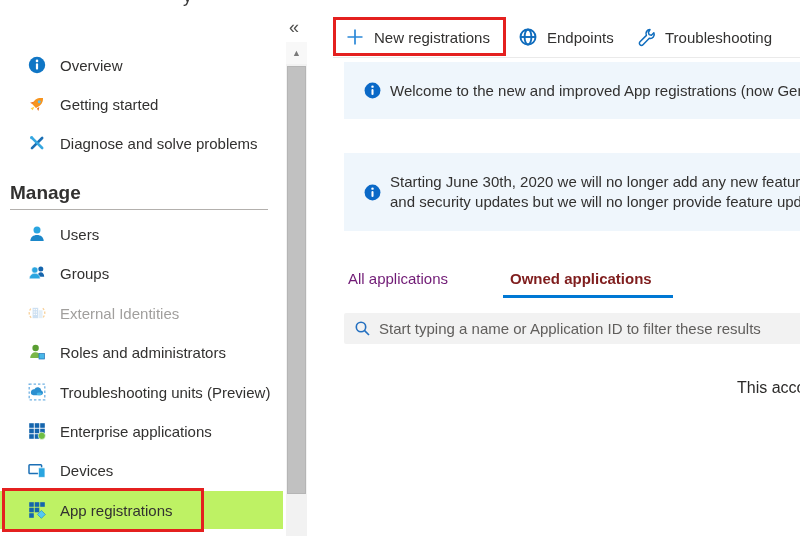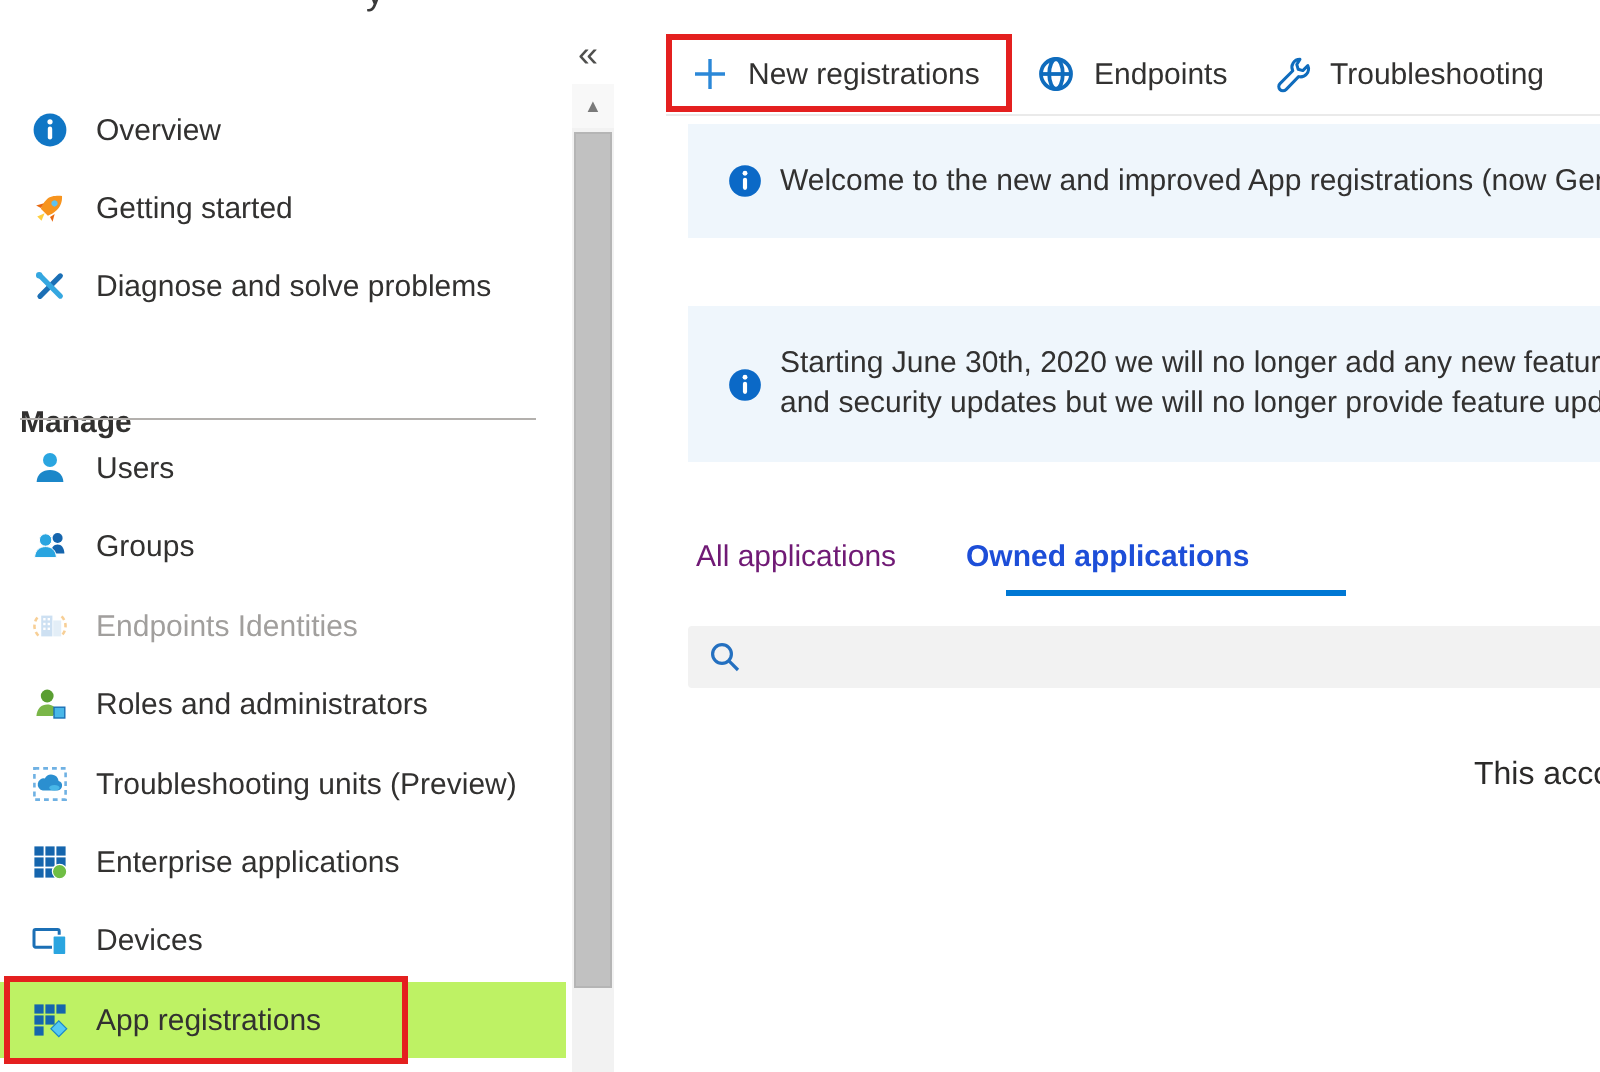--- a/index.html
+++ b/index.html
@@ -7,27 +7,27 @@
   #app {
     position:relative; width:800px; height:536px; overflow:hidden;
     font-family:"Liberation Sans", sans-serif; font-size:15px; color:#323130;
     background:#fff;
   }
   
   .title-fragment { position:absolute; left:183px; top:-14px; font-size:18px; color:#3a3a3a; }
   .collapse-btn { position:absolute; left:289px; top:17px; font-size:18px; color:#50504e; cursor:pointer; }
   .nav-item {
     position:absolute; left:0; width:283px; height:38px;
-    display:flex; align-items:center; padding-left:16px; cursor:pointer;
+    display:flex; align-items:center; padding-left:28px; cursor:pointer;
   }
   .nav-item .nav-icon { width:18px; height:18px; flex:0 0 18px; display:inline-block; }
   .nav-item .nav-label { margin-left:14px; white-space:nowrap; }
   .nav-item.disabled .nav-label { color:#a19f9d; }
   .nav-item.selected { background:#bef264; }
-  .manage-header { position:absolute; left:10px; top:182px; font-weight:700; font-size:15px;margin-top:21px; }
+  .manage-header { position:absolute; left:10px; top:182px; font-weight:700; font-size:19px; }
   .sidebar-divider { position:absolute; left:10px; top:209px; width:258px; height:1px; background:#b3b0ad; }
   
   .sb-track { position:absolute; left:286px; top:42px; width:21px; height:494px; background:#f2f2f2; }
   .sb-up { position:absolute; left:0; top:0; width:21px; height:22px; background:#f8f8f8;
            display:flex; align-items:center; justify-content:center; font-size:9px; color:#7a7a7a; cursor:pointer; }
   .sb-thumb { position:absolute; left:1px; top:24px; width:19px; height:428px; background:#c1c1c1; border:1px solid #b5b5b5; cursor:pointer; }
   
   .red-box { position:absolute; border:3px solid #e4201f; pointer-events:none; }
   .red-box.new-reg { left:333px; top:17px; width:173px; height:39px; }
   .red-box.app-reg { left:2px; top:488px; width:202px; height:44px; }
@@ -39,21 +39,21 @@
   .banner {
     position:absolute; left:344px; width:760px; background:#eff6fc;
     display:flex; align-items:center; padding-left:20px;
   }
   .banner.welcome { top:62px; height:57px; }
   .banner.deprecation { top:153px; height:78px; align-items:center; }
   .banner .info-icon { width:17px; height:17px; flex:0 0 17px; }
   .banner .banner-text { margin-left:9px; white-space:nowrap; color:#323130; line-height:20px; }
   .tab { position:absolute; top:270px; height:22px; white-space:nowrap; cursor:pointer; }
   .tab.all { left:348px; color:#701a75; }
-  .tab.owned { left:483px; font-weight:700; color:#1d4ed8; }
+  .tab.owned { left:510px; font-weight:700; color:#7f1d1d; }
   .tab-underline { position:absolute; left:503px; top:295px; width:170px; height:3px; background:#0078d4; }
   .search-box {
     position:absolute; left:344px; top:313px; width:470px; height:31px;
     background:#f2f2f2; border-radius:2px; display:flex; align-items:center; padding-left:10px;
   }
   .search-box .search-icon { width:17px; height:17px; flex:0 0 17px; }
   .search-box input {
     border:none; background:transparent; outline:none; margin-left:8px; width:420px;
     font-family:"Liberation Sans", sans-serif; font-size:15px; color:#323130;
   }
@@ -143,21 +143,21 @@
               <rect x="5.6" y="5" width="1.2" height="1.2"></rect>
               <rect x="7.8" y="5" width="1.2" height="1.2"></rect>
               <rect x="5.6" y="7.4" width="1.2" height="1.2"></rect>
               <rect x="7.8" y="7.4" width="1.2" height="1.2"></rect>
               <rect x="5.6" y="9.8" width="1.2" height="1.2"></rect>
               <rect x="7.8" y="9.8" width="1.2" height="1.2"></rect>
             </g>
           </g>
         </svg>
     </span>
-    <span class="nav-label">Endpoints Identities</span>
+    <span class="nav-label">External Identities</span>
   </div>
 
   <div class="nav-item" style="top:333px">
     <span class="nav-icon">
       <svg viewBox="0 0 18 18" width="18" height="18">
           <circle cx="7.6" cy="5" r="3.2" fill="#5a9e32"></circle>
           <path d="M2.2 15c.3-3.8 2.6-5.7 5.4-5.7 2.3 0 4.2 1.3 5 3.5l-2.2 2.2z" fill="#7ab648"></path>
           <rect x="11" y="10.6" width="5.4" height="5.4" fill="#49b7e8" stroke="#1b6fb5" stroke-width=".7"></rect>
         </svg>
     </span>
@@ -285,20 +285,21 @@
   <div class="tab owned">Owned applications</div>
   <div class="tab-underline"></div>
 
   <div class="search-box">
     <span class="search-icon">
       <svg viewBox="0 0 17 17" width="17" height="17">
           <circle cx="7" cy="7" r="4.7" fill="none" stroke="#2470c0" stroke-width="1.6"></circle>
           <path d="M10.6 10.6 15 15" stroke="#2470c0" stroke-width="1.6"></path>
         </svg>
     </span>
+    <input type="text" placeholder="Start typing a name or Application ID to filter these results" style="">
   </div>
 
   <div class="truncated-text">This accou</div>
 
   <div class="red-box new-reg"></div>
   <div class="red-box app-reg"></div>
 
 </div>
 
 </body></html>

